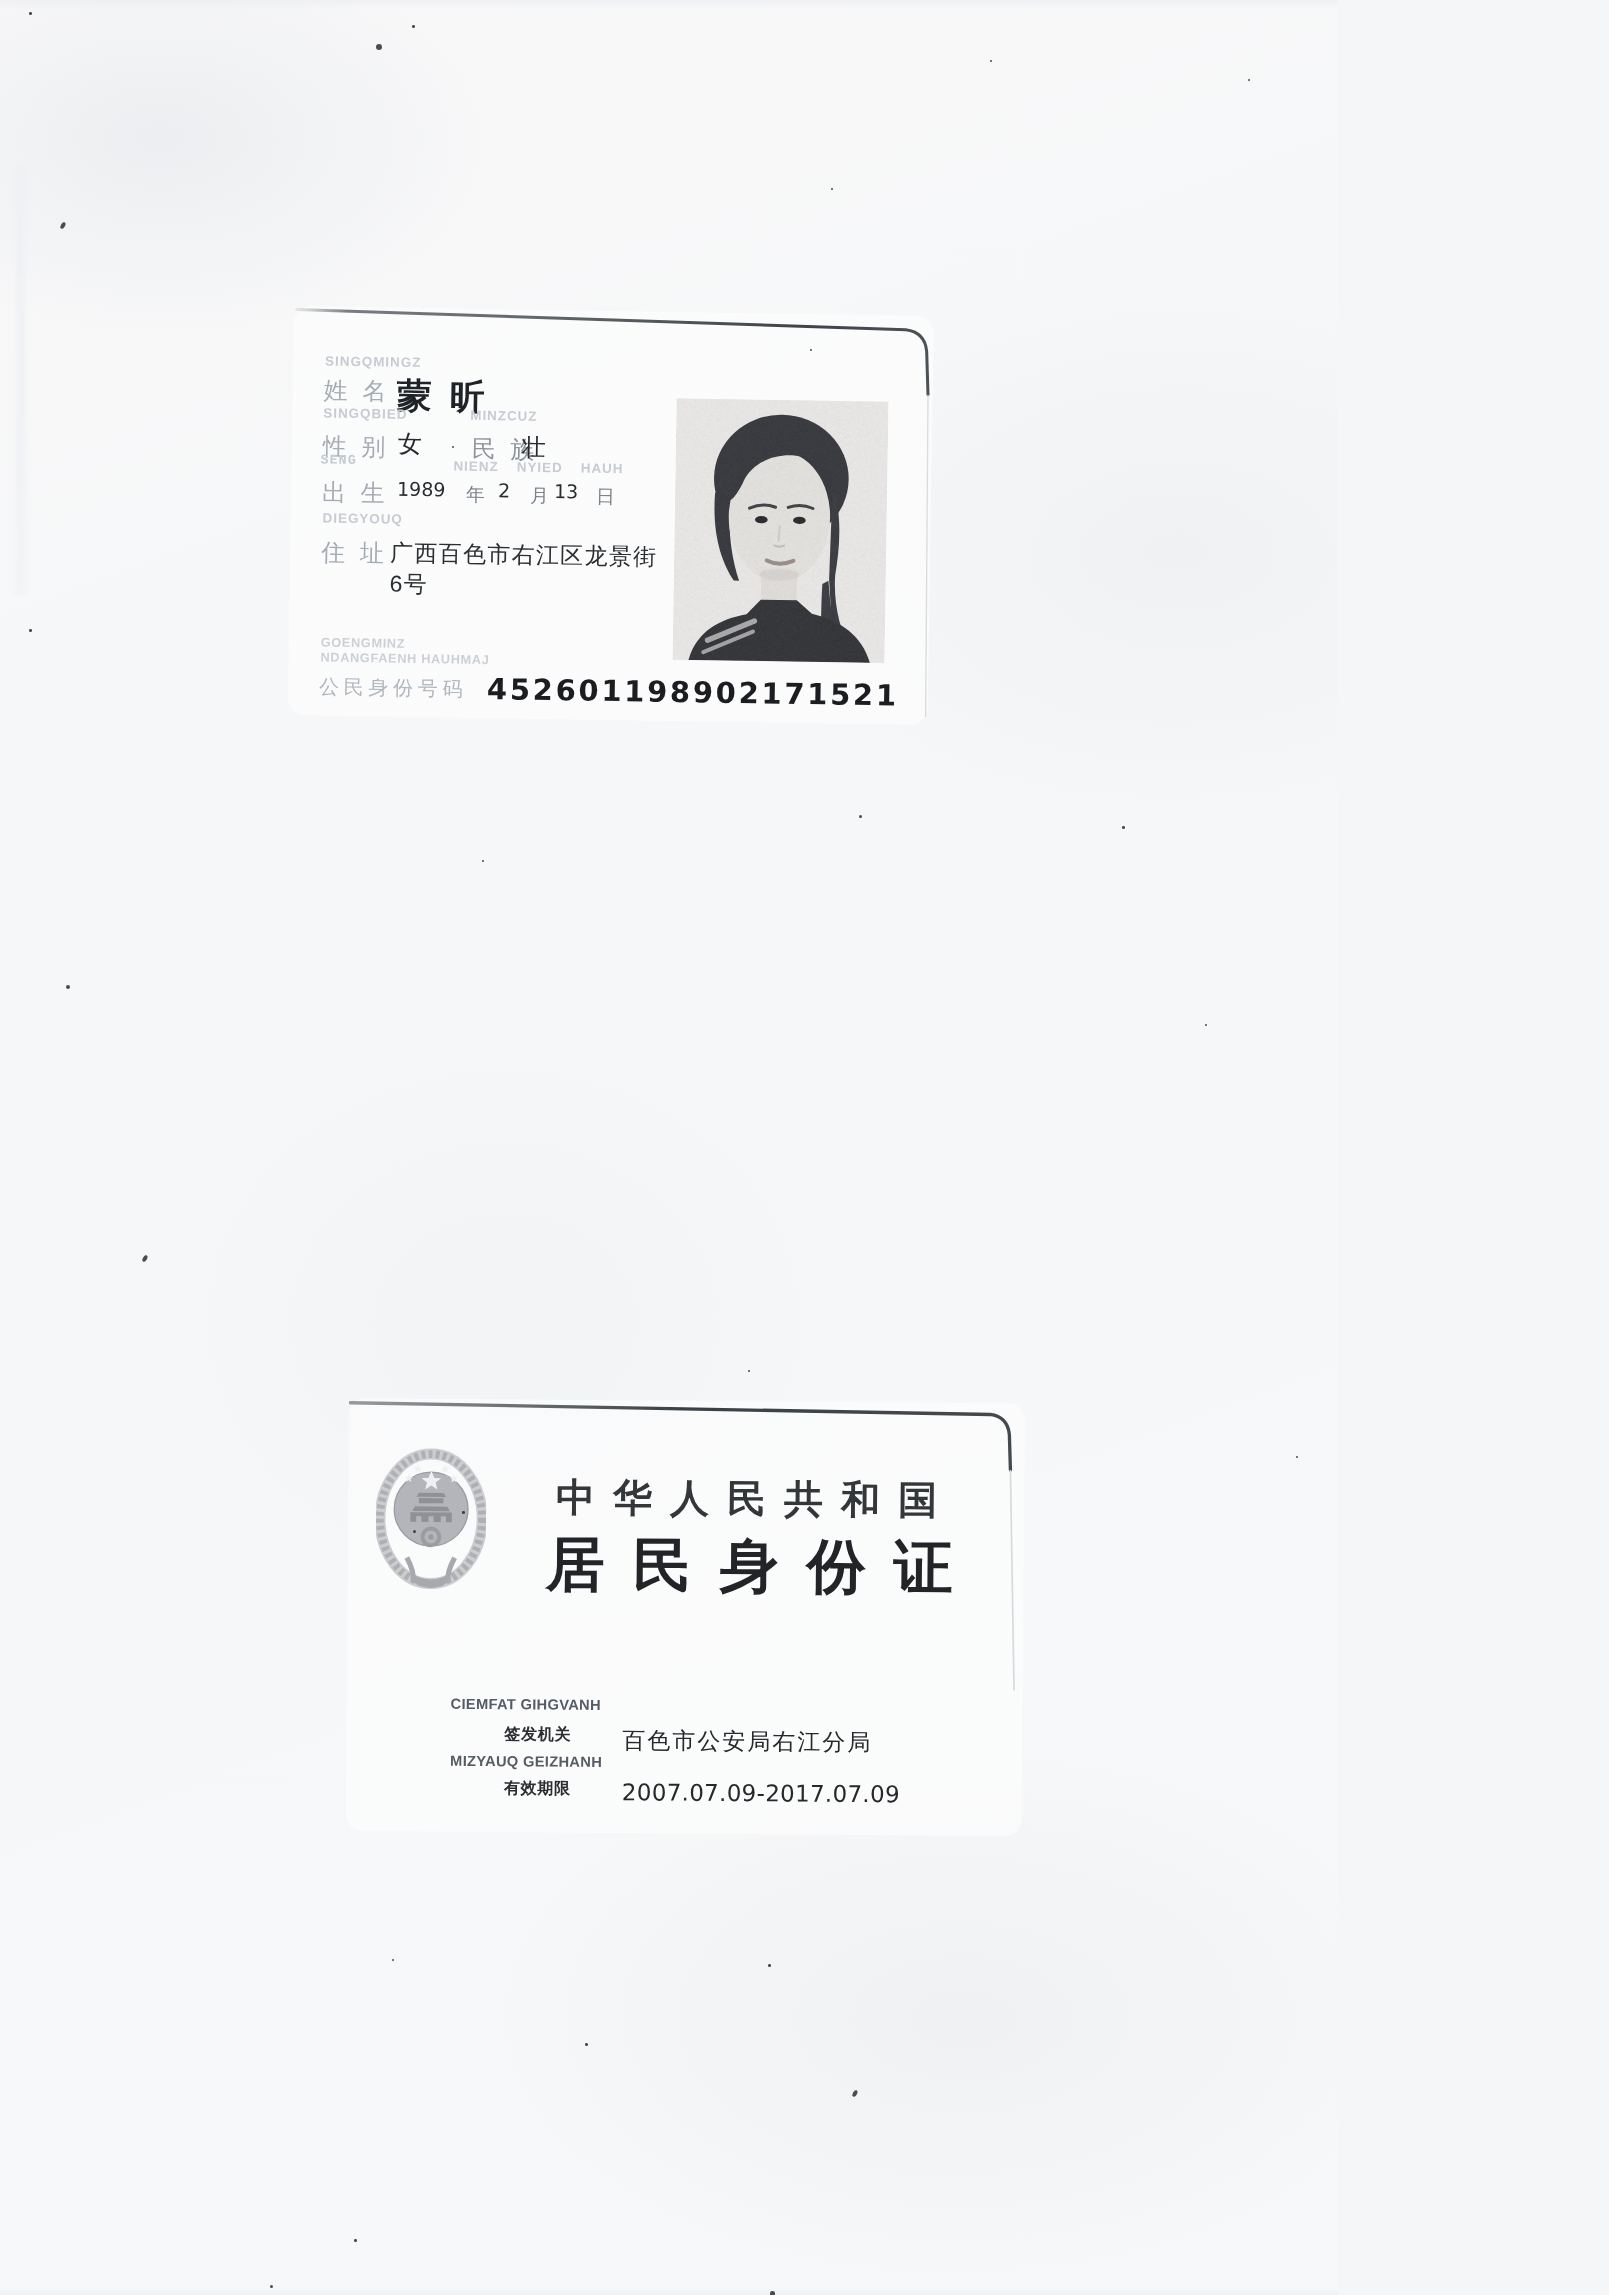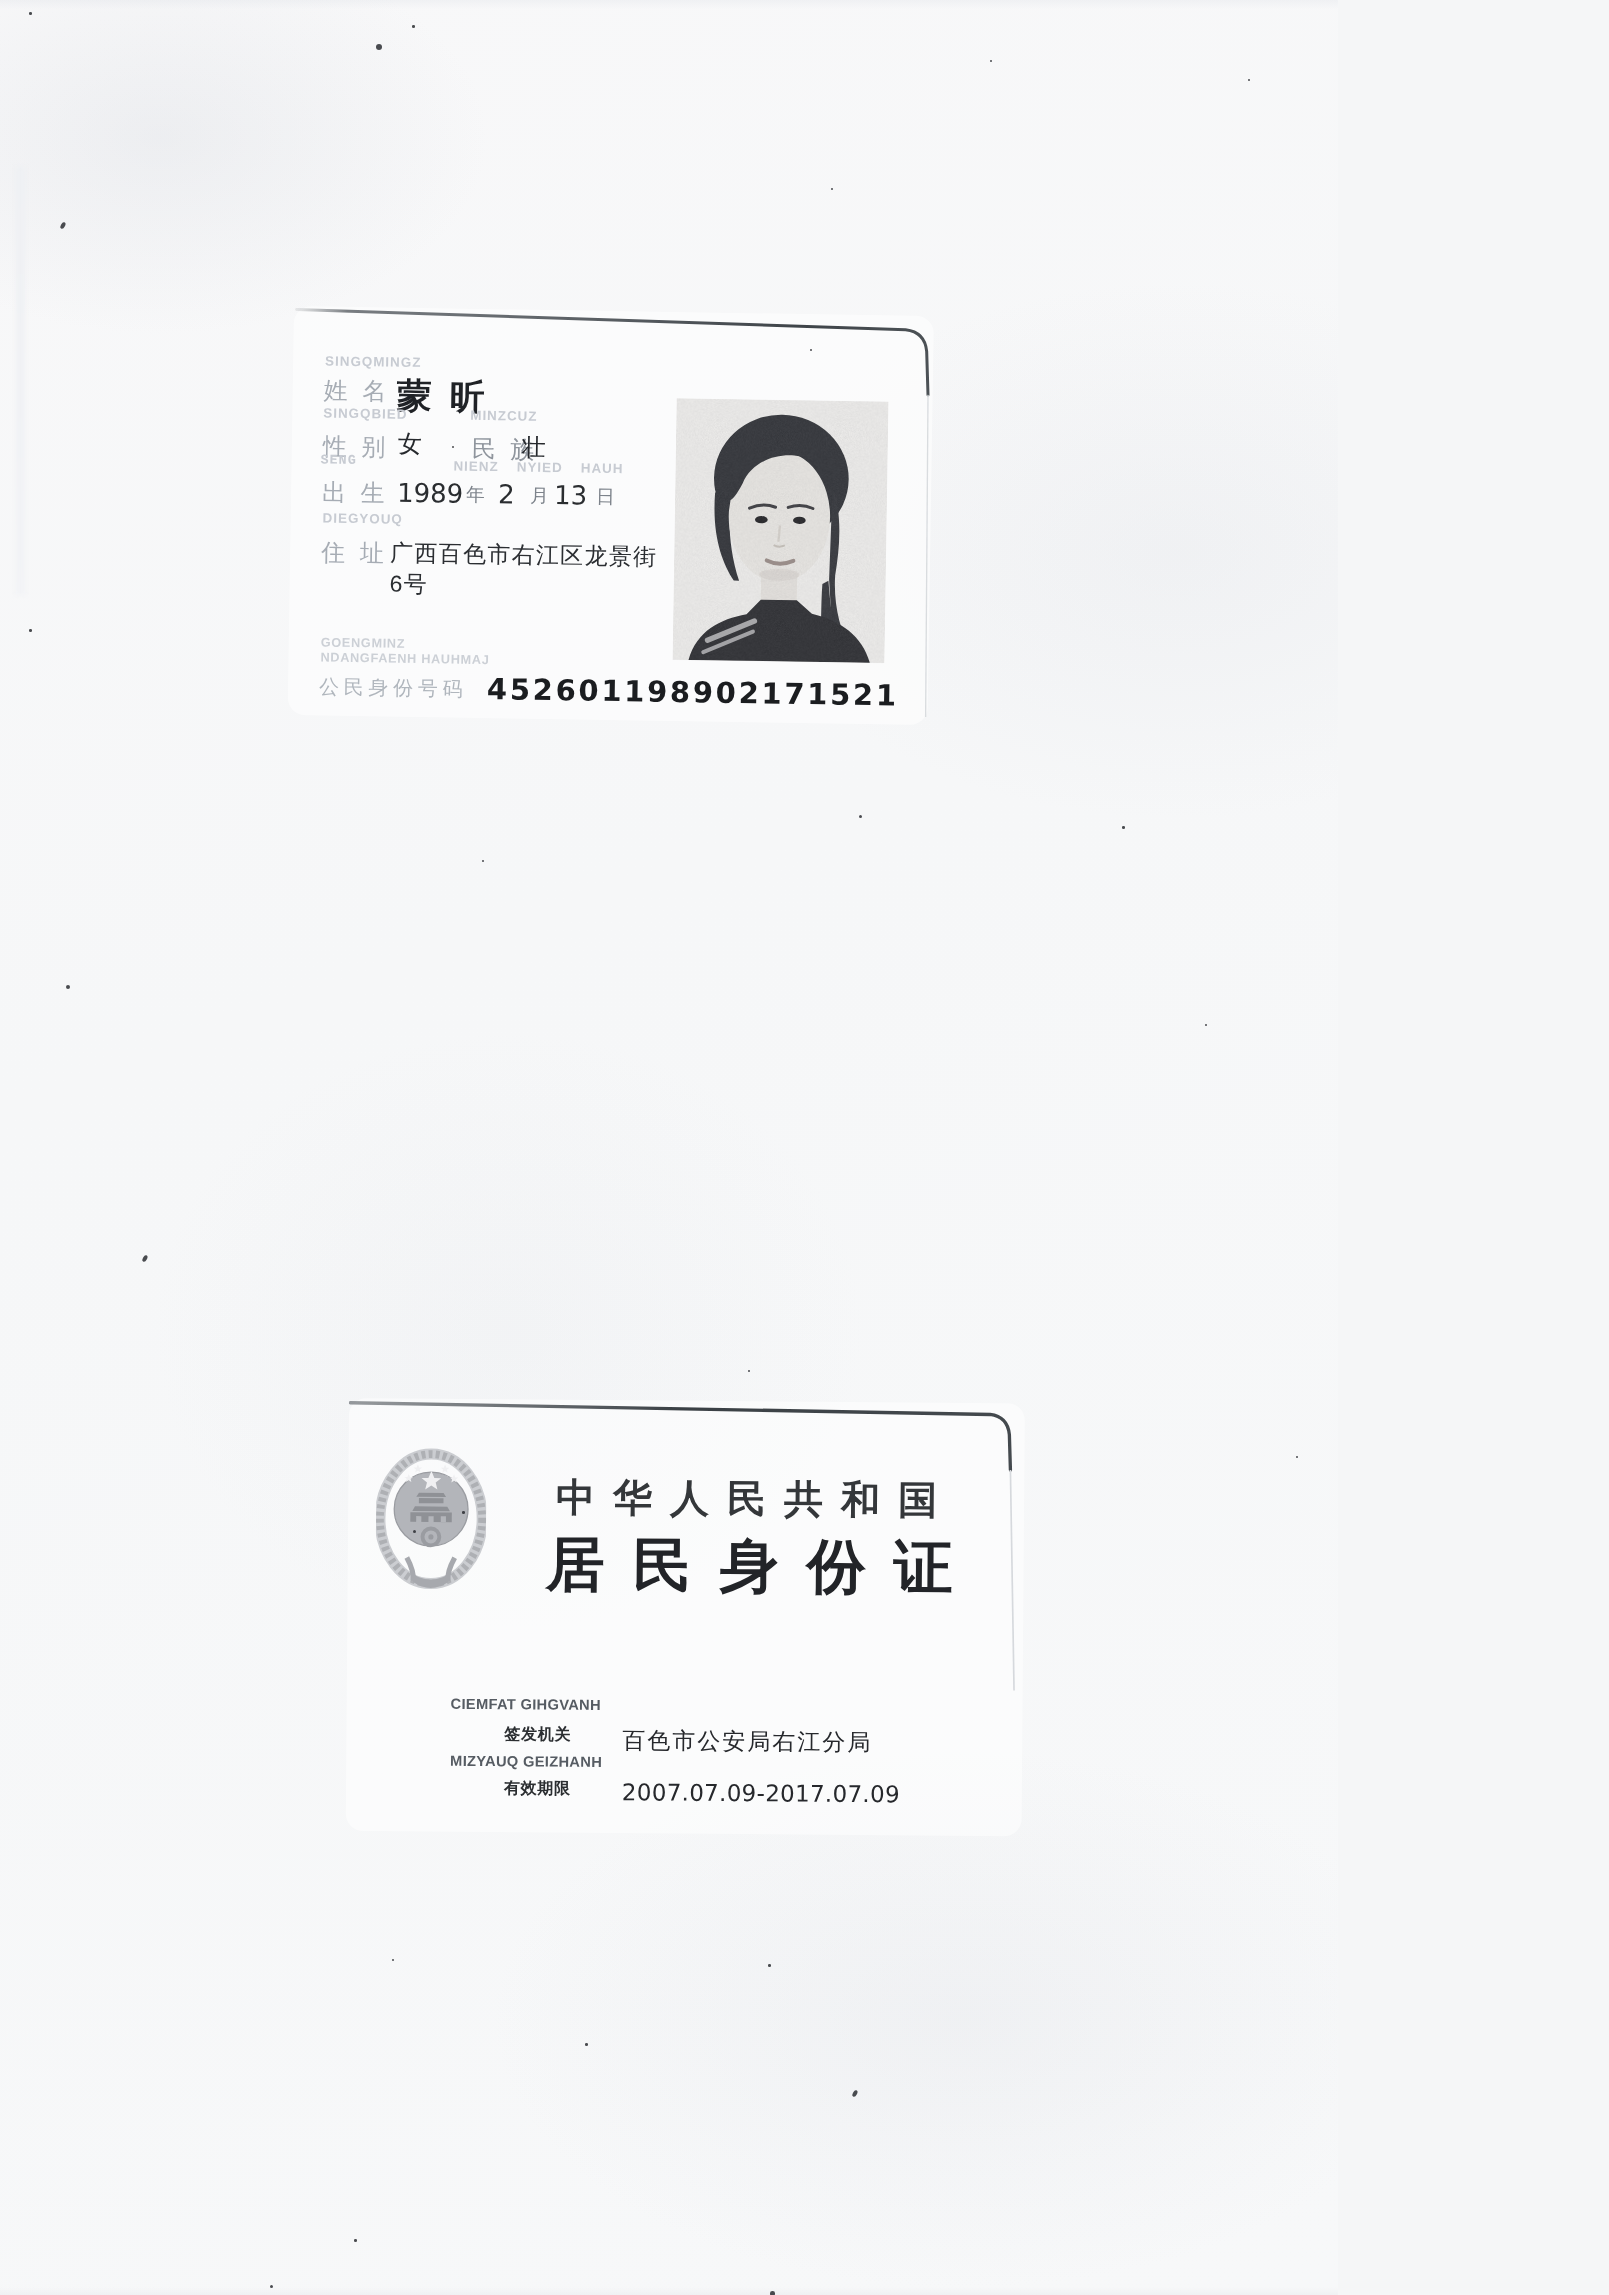--- a/index.html
+++ b/index.html
@@ -45,21 +45,21 @@
   }
   .abs{position:absolute;white-space:nowrap;}
 
   
   .z-faint{font-size:13.4px;color:#c7cbd2;letter-spacing:1px;font-weight:600;}
   .z-faint2{font-size:12.7px;color:#ccd0d6;letter-spacing:0.7px;font-weight:600;}
   .f-label{font-size:24px;color:#a6acb4;letter-spacing:4px;}
   .f-label.mz{color:#8f959d;}
   .name-value{font-size:35px;letter-spacing:18px;color:#1f2226;font-weight:600;}
   .sex-value{font-size:24px;color:#26292d;font-weight:500;}
-  .birth-num{font-size:26px;color:#2a2d30;font-weight:500;font-family:"DejaVu Sans",sans-serif;}
+  .birth-num{font-size:19px;color:#2a2d30;font-weight:500;font-family:"DejaVu Sans",sans-serif;}
   .birth-unit{font-size:18.7px;color:#7d838b;}
   .addr{font-size:23px;color:#2b2e32;letter-spacing:1.3px;font-weight:500;}
   .idnum-label{font-size:20px;color:#b0b6bd;letter-spacing:4.7px;}
   .idnum{font-size:29px;color:#1b1d20;letter-spacing:2.7px;font-weight:600;font-family:"DejaVu Sans",sans-serif;}
   .nienz{word-spacing:13.4px;}
 
   .photo{position:absolute;left:384px;top:86px;width:212px;height:262px;}
 
   
   .emblem{position:absolute;left:28px;top:48px;width:110px;height:154px;}

